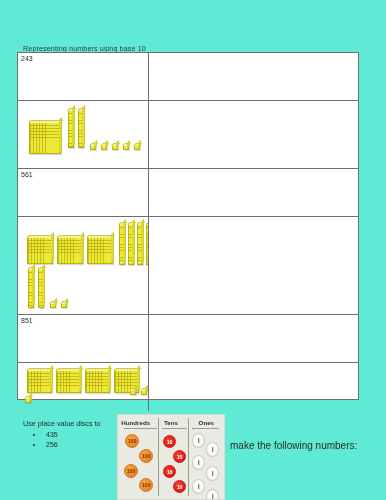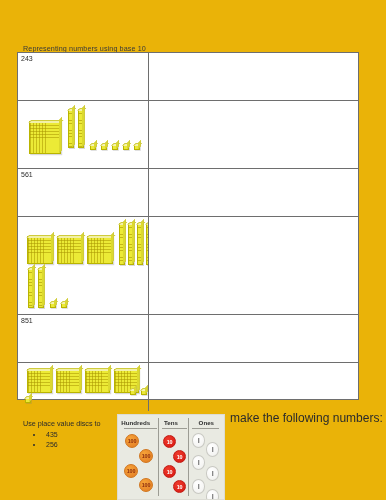--- a/index.html
+++ b/index.html
@@ -3,21 +3,21 @@
 <meta charset="utf-8">
 <style>
   * { box-sizing: border-box; }
   html, body {
     margin: 0; padding: 0;
     width: 386px; height: 500px;
     background: #ffffff;
     font-family: "Liberation Sans", sans-serif;
     overflow: hidden;
   }
-  .page { position: relative; width: 386px; height: 500px; background:#eab308; }
+  .page { position: relative; width: 386px; height: 500px; background:#5eead4; }
 
   .worksheet-title {
     position: absolute;
     left: 23px; top: 44px;
     font-size: 7.2px;
     color: #3a3a3a;
     letter-spacing: 0.1px;
     white-space: nowrap;
   }
 
@@ -119,22 +119,22 @@
     background:#dcd92f; border:1px solid #cfcb3c; border-left:none;
     transform: skewY(-45deg); transform-origin: top left;
   }
 
   
   .instr-lead {
     position: absolute; left: 23px; top: 419px;
     font-size: 7.2px; color: #2b2b2b; white-space: nowrap;
   }
   .instr-tail {
-    position: absolute; left: 230px; top: 411px;
-    font-size: 12px; color: #2b2b2b; white-space: nowrap;
+    position: absolute; left: 230px; top: 440px;
+    font-size: 10px; color: #2b2b2b; white-space: nowrap;
   }
   .bullet-list {
     position: absolute; left: 30px; top: 431px;
     margin: 0; padding: 0 0 0 14px;
     font-size: 7px; color: #2b2b2b;
   }
   .bullet-list li { margin: 0 0 2.5px 0; padding-left: 2px; }
 
   
   .pv-chart {

